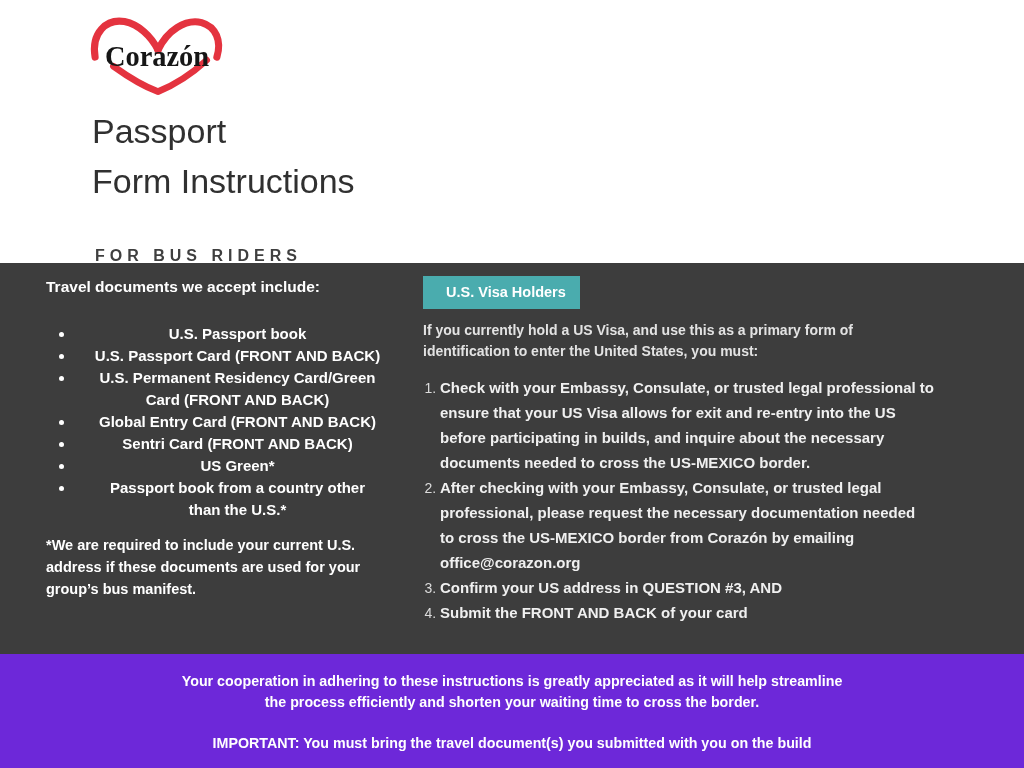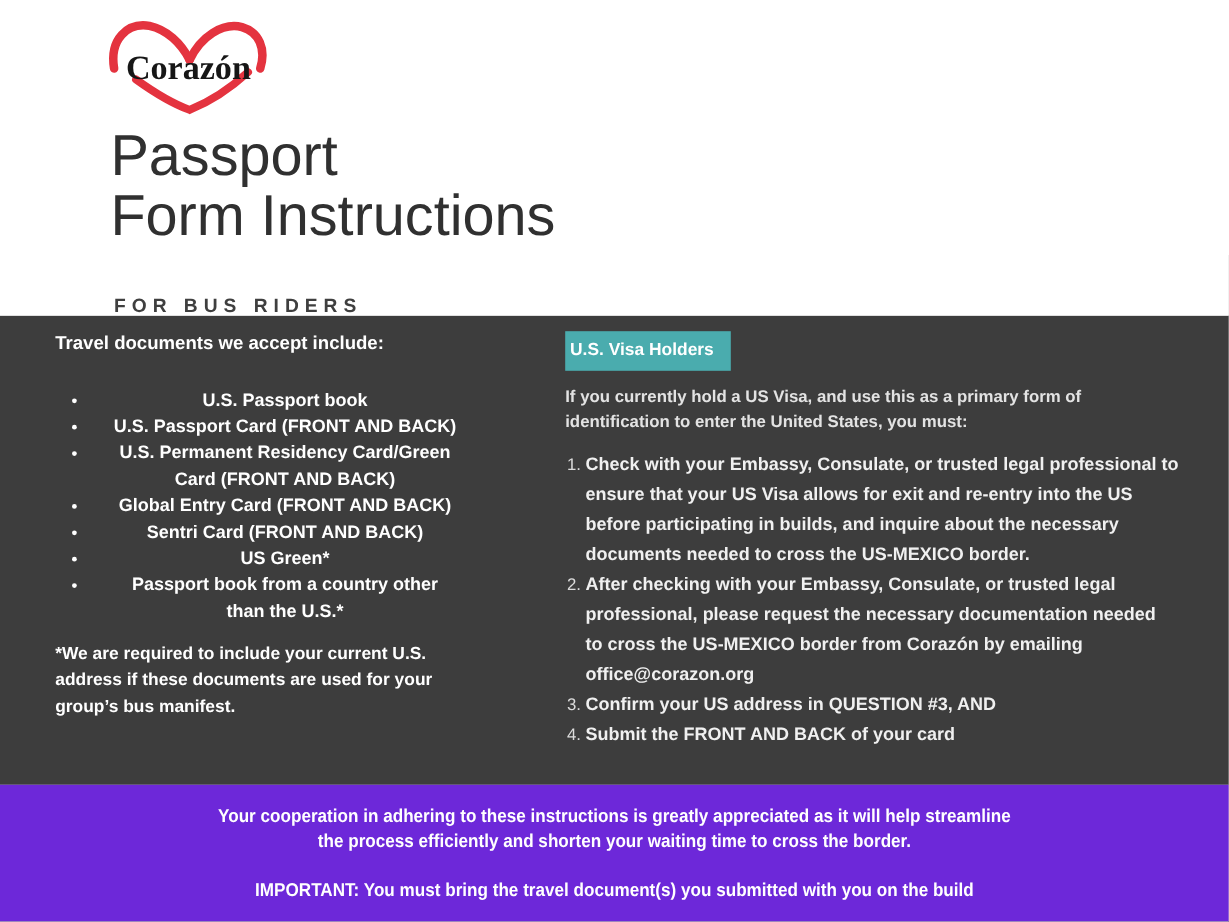--- a/index.html
+++ b/index.html
@@ -19,21 +19,21 @@
     flex: 0 0 auto;
   }
   .logo {
     position: absolute;
     left: 88px; top: 8px;
     width: 138px; height: 88px;
   }
   .page-title {
     position: absolute;
     left: 92px; top: 106px;
-    font-size: 48px;
+    font-size: 34px;
     line-height: 50px;
     font-weight: 400;
     color: #303030;
     letter-spacing: 0px;
   }
   .page-subtitle {
     position: absolute;
     left: 95px; top: 247px;
     font-size: 16px;
     font-weight: 700;
@@ -41,21 +41,20 @@
     color: #3f3f3f;
   }
 
   
   .main {
     flex: 0 0 auto;
     height: 391px;
     background: #3d3d3d;
     display: flex;
     color: #ffffff;
-    gap: 48px;
   }
   .left-col {
     width: 423px;
     padding: 15px 25px 0 46px;
     flex: 0 0 auto;
   }
   .left-heading {
     font-size: 15.5px;
     font-weight: 700;
     color: #ffffff;
@@ -83,21 +82,21 @@
   .right-col {
     flex: 1 1 auto;
     padding: 13px 18px 0 0;
   }
   .badge {
     display: inline-block;
     background: #4aacae;
     color: #ffffff;
     font-size: 14.5px;
     font-weight: 700;
-    padding: 8px 14px 9px 4px;
+    padding: 8px 14px 9px 23px;
     margin-bottom: 11px;
   }
   .intro {
     font-size: 14px;
     font-weight: 700;
     line-height: 21px;
     color: #e3e3e3;
     white-space: pre-line;
     margin-bottom: 13px;
   }

